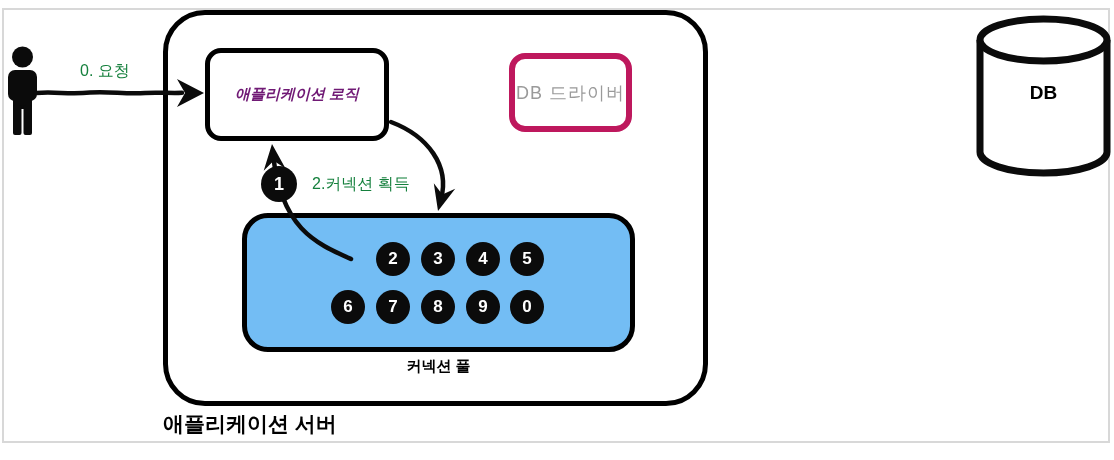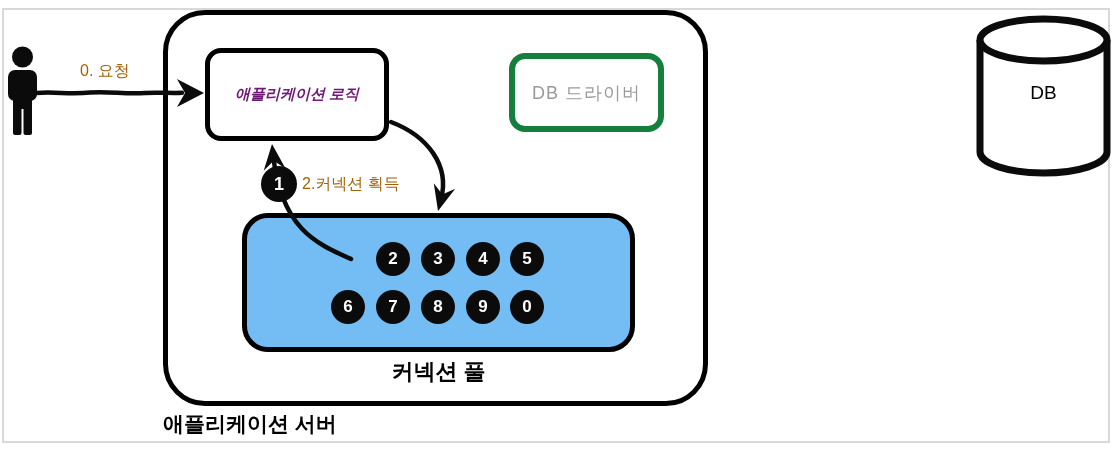--- a/index.html
+++ b/index.html
@@ -21,52 +21,52 @@
     position: absolute; left: 163px; top: 410px; width: 545px;
     font-size: 21px; font-weight: bold; color: #000000;
   }
   .applogic-box {
     position: absolute; left: 205px; top: 48px; width: 184px; height: 93px;
     border: 5px solid #000000; border-radius: 16px; background: #ffffff;
     display: flex; align-items: center; justify-content: center;
   }
   .applogic-box span { font-size: 15px; font-weight: bold; color: #701a75; font-style: italic; }
   .dbdriver-box {
-    position: absolute; left: 509px; top: 53px; width: 155px; height: 79px;
-    border: 6px solid #15803d; border-radius: 16px; background: #ffffff;
+    position: absolute; left: 509px; top: 53px; width: 123px; height: 79px;
+    border: 6px solid #be185d; border-radius: 16px; background: #ffffff;
     display: flex; align-items: center; justify-content: center;
   }
   .dbdriver-box span { font-size: 18px; font-weight: 500; color: #9a9a9a; letter-spacing: 1px; }
   .pool-box {
     position: absolute; left: 242px; top: 213px; width: 393px; height: 139px;
     border: 5px solid #000000; border-radius: 26px; background: #73bdf4;
   }
   .pool-label {
     position: absolute; left: 242px; top: 357px; width: 393px;
-    text-align: center; font-size: 22px; font-weight: bold; color: #000000;
+    text-align: center; font-size: 15px; font-weight: bold; color: #000000;
   }
   .conn-circle {
     position: absolute; width: 34px; height: 34px; border-radius: 50%;
     background: #0b0b0b; color: #ffffff; font-size: 17px; font-weight: bold;
     display: flex; align-items: center; justify-content: center;
   }
   .step-marker {
     position: absolute; left: 261px; top: 166px; width: 36px; height: 36px; border-radius: 50%;
     background: #0b0b0b; color: #ffffff; font-size: 18px; font-weight: bold;
     display: flex; align-items: center; justify-content: center;
   }
   .flow-label {
-    position: absolute; font-size: 16px; font-weight: 500; color: #a16207; white-space: nowrap;
+    position: absolute; font-size: 16px; font-weight: 500; color: #15803d; white-space: nowrap;
   }
   .lbl-request { left: 80px;  top: 61px;  }
   .lbl-lookup  { left: 448px; top: 151px; }
-  .lbl-acquire { left: 302px; top: 174px; text-align: center; }
+  .lbl-acquire { left: 312px; top: 174px; text-align: center; }
   .db-label {
     position: absolute; left: 980px; top: 82px; width: 127px;
-    text-align: center; font-size: 19px; font-weight: normal; color: #000000;
+    text-align: center; font-size: 19px; font-weight: bold; color: #000000;
   }
   svg.overlay { position: absolute; left: 0; top: 0; width: 1114px; height: 460px; }
 </style>
 </head>
 <body>
 
 <div class="canvas">
 
   <div class="frame"></div>
 

